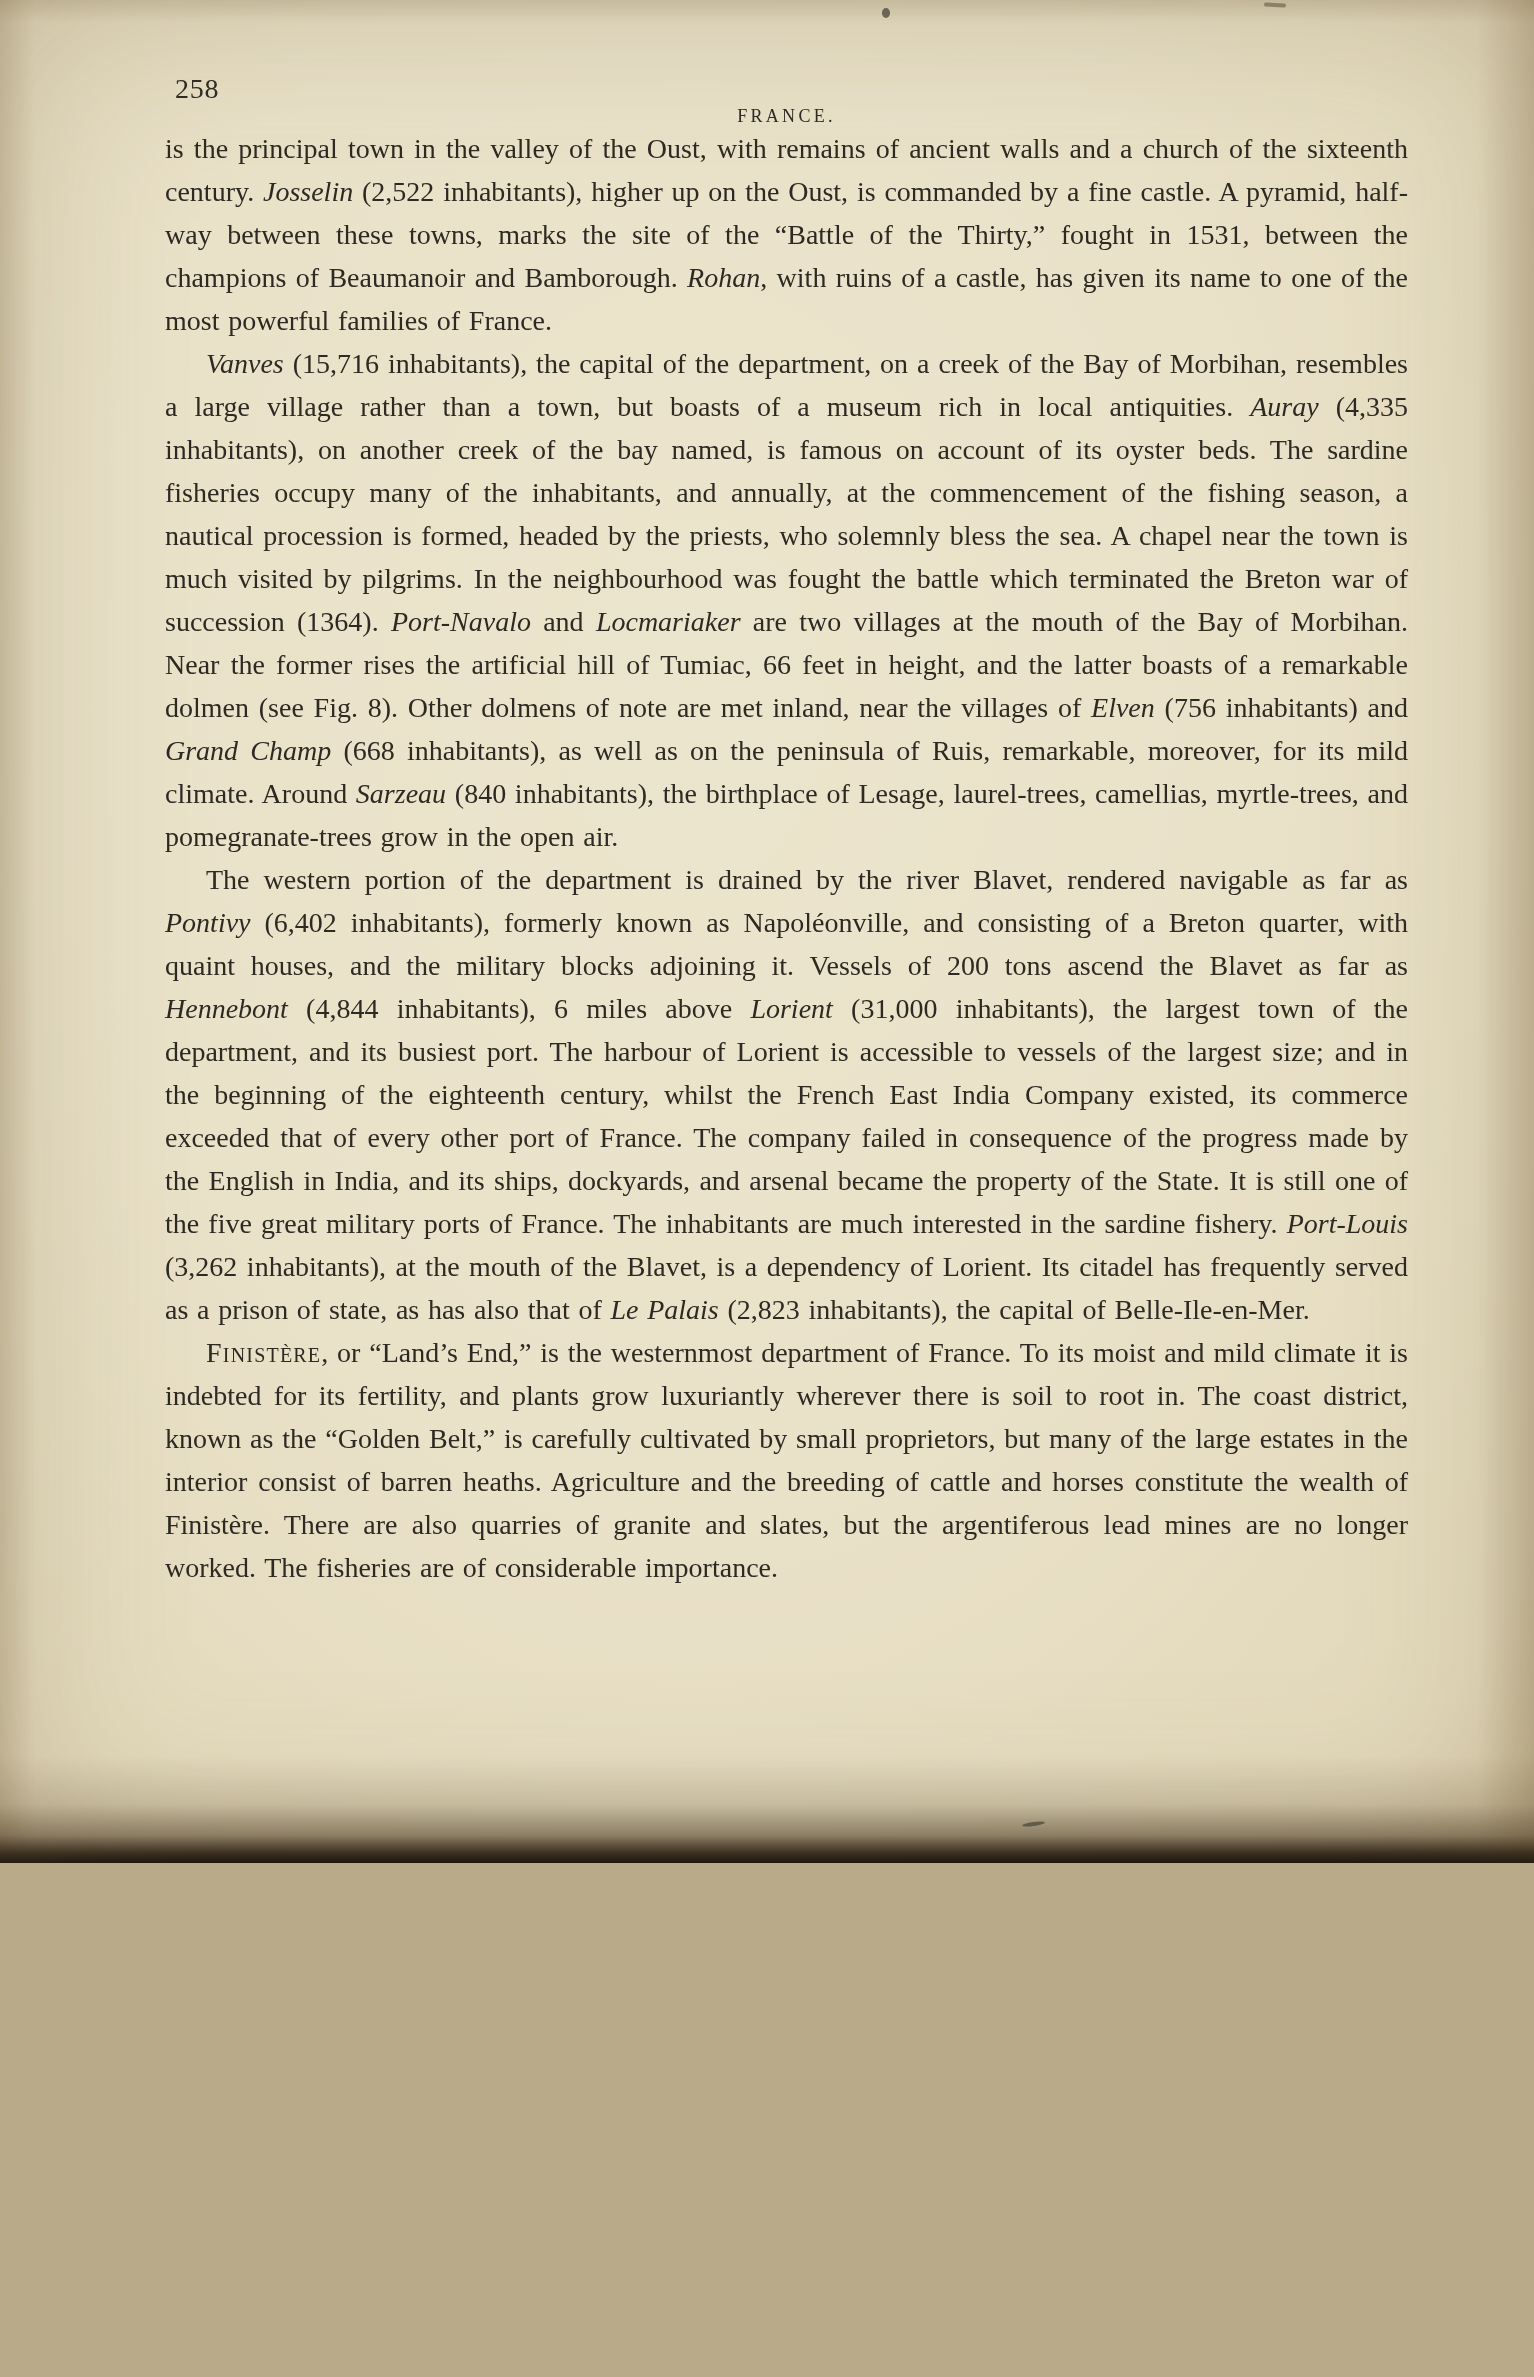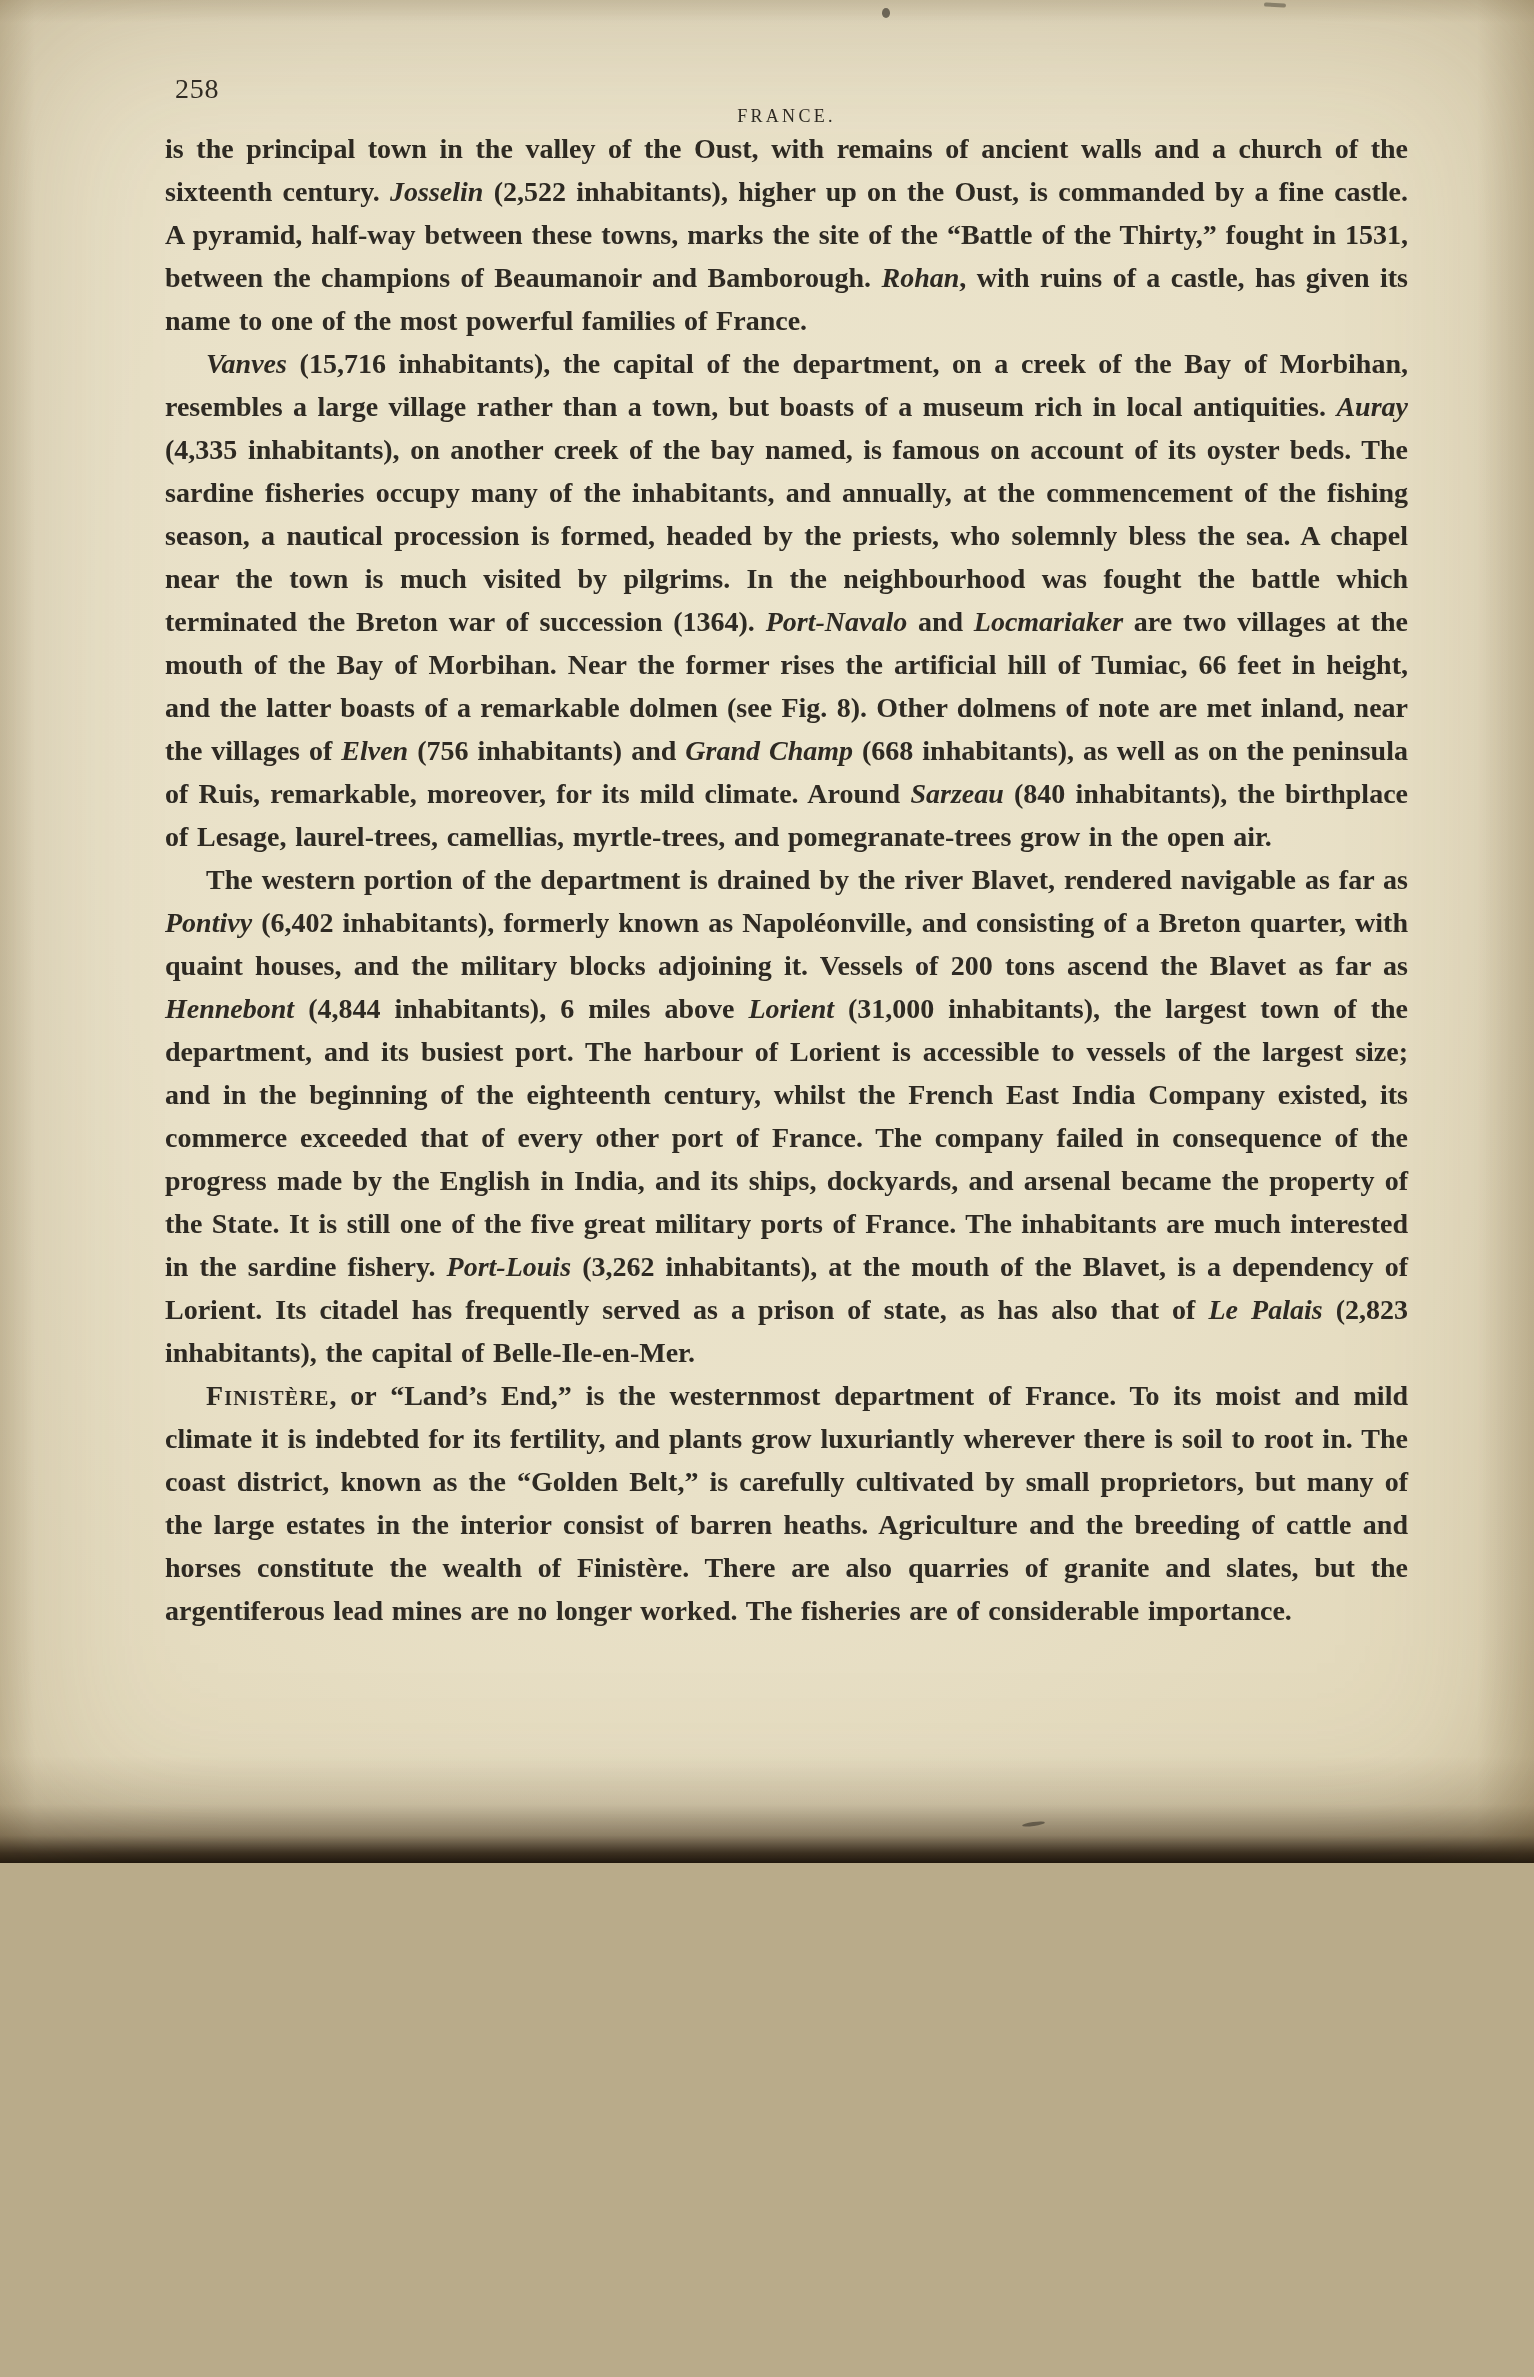--- a/index.html
+++ b/index.html
@@ -28,21 +28,21 @@
   }
   .page-number {
     position: absolute; left: 10px; top: 0;
     font-size: 28px; letter-spacing: 0.8px;
   }
   .running-head {
     position: absolute; left: 50%; top: 0.8px;
     transform: translateX(-50%);
     font-size: 18px; letter-spacing: 3.3px; margin-top: 32px;
   }
-  .text-block { text-rendering: optimizeLegibility; font-weight: bold; }
+  .text-block { text-rendering: optimizeLegibility; }
   .para {
     margin: 0;
     font-size: 28px;
     line-height: 43px;
     text-align: justify;
     word-spacing: 1.7px;
     hyphens: none;
   }
   .para.indent { text-indent: 41px; }
   .it { font-style: italic; }

